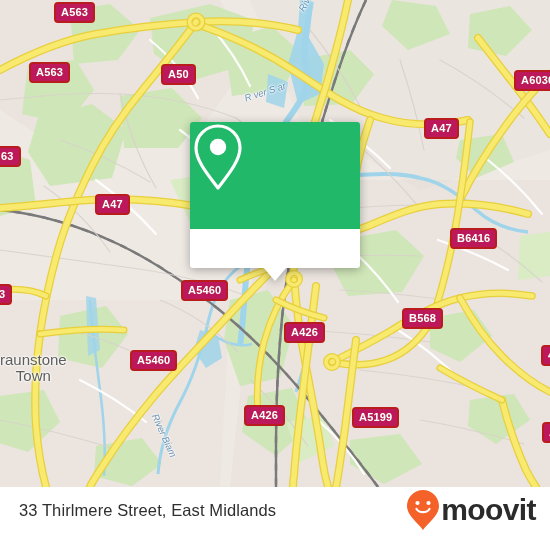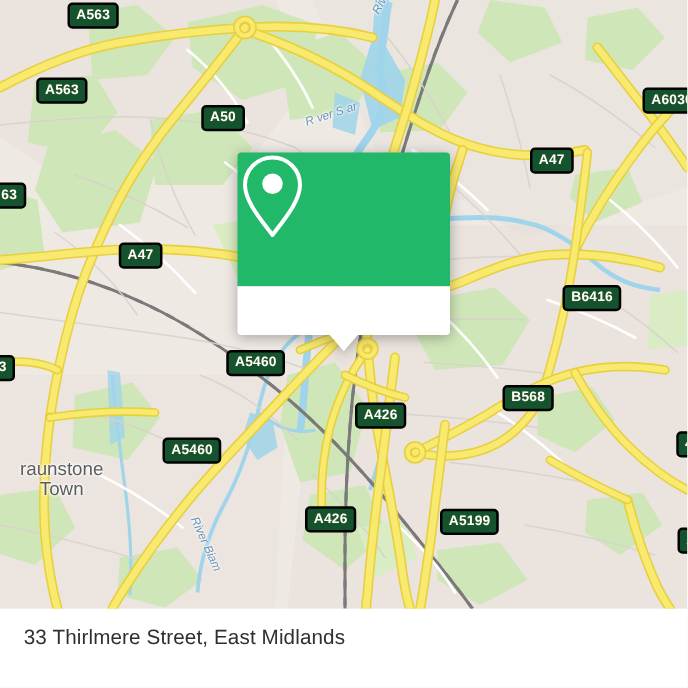--- a/index.html
+++ b/index.html
@@ -30,22 +30,22 @@
   }
   #map svg {
     position: absolute;
     left: 0; top: 0;
     display: block;
   }
 
   
   .shield {
     position: absolute;
-    background: #14532d;
-    border: 2px solid #000000;
+    background: #be185d;
+    border: 2px solid #b91c1c;
     border-radius: 4px;
     color: #ffffff;
     font-family: "Liberation Sans", sans-serif;
     font-size: 11px;
     font-weight: bold;
     line-height: 14px;
     padding: 1px 5px 2px 5px;
     white-space: nowrap;
     text-shadow: 0 0 2px rgba(120,100,0,.35);
     letter-spacing: .2px;
@@ -343,27 +343,27 @@
         <circle cx="332" cy="362" r="6" fill="none" stroke="#f8e96f" stroke-width="3.5"></circle>
         <circle cx="352" cy="204" r="5.5" fill="none" stroke="#e8cf3c" stroke-width="5.5"></circle>
         <circle cx="352" cy="204" r="5.5" fill="none" stroke="#f8e96f" stroke-width="3"></circle>
       </g>
     </svg>
 
     <div id="text-labels">
         <div class="map-label water-label" style="left: 296px; top: 8px; transform: rotate(-62deg); transform-origin: left top;">River Soar</div>
         <div class="map-label water-label" style="left: 243px; top: 93px; transform: rotate(-18deg); transform-origin: left top;">R ver S ar</div>
         <div class="map-label water-label" style="left: 160px; top: 412px; transform: rotate(66deg); transform-origin: left top;">River Biam</div>
-        <div class="map-label place-label" style="left: 0px; top: 368px; transform-origin: left top; padding-left: 16px;">raunstone
+        <div class="map-label place-label" style="left: 0px; top: 352px; transform-origin: left top;">raunstone
 Town</div>
       </div>
 
     <div id="shields">
         <div class="shield" style="left: 54px; top: 2px;">A563</div>
-        <div class="shield" style="left: 161px; top: 84px;">A50</div>
+        <div class="shield" style="left: 161px; top: 64px;">A50</div>
         <div class="shield" style="left: 29px; top: 62px;">A563</div>
         <div class="shield" style="left: -6px; top: 146px;">63</div>
         <div class="shield" style="left: 95px; top: 194px;">A47</div>
         <div class="shield" style="left: -8px; top: 284px;">3</div>
         <div class="shield" style="left: 181px; top: 280px;">A5460</div>
         <div class="shield" style="left: 130px; top: 350px;">A5460</div>
         <div class="shield" style="left: 244px; top: 405px;">A426</div>
         <div class="shield" style="left: 284px; top: 322px;">A426</div>
         <div class="shield" style="left: 424px; top: 118px;">A47</div>
         <div class="shield" style="left: 514px; top: 70px;">A6030</div>
@@ -383,15 +383,24 @@
       </div>
       <div id="popup-btn">
         <div id="popup-tail"></div>
       </div>
     </div>
 
   </div>
 
   <div id="footer">
     <div id="footer-title">33 Thirlmere Street, East Midlands</div>
+    <div id="brand">
+      <svg width="34" height="42" viewBox="0 0 34 42">
+        <path d="M17 1 C8.2 1 1 8.2 1 17 C1 26.5 12 34 17 41 C22 34 33 26.5 33 17 C33 8.2 25.8 1 17 1 Z" fill="#f4622a"></path>
+        <circle cx="11.5" cy="14" r="2.1" fill="#ffffff"></circle>
+        <circle cx="22.5" cy="14" r="2.1" fill="#ffffff"></circle>
+        <path d="M10.5 20 C13 24.2 21 24.2 23.5 20" fill="none" stroke="#ffffff" stroke-width="2.2" stroke-linecap="round"></path>
+      </svg>
+      <span id="brand-text">moovit</span>
+    </div>
   </div>
 
 </div>
 
 </body></html>

